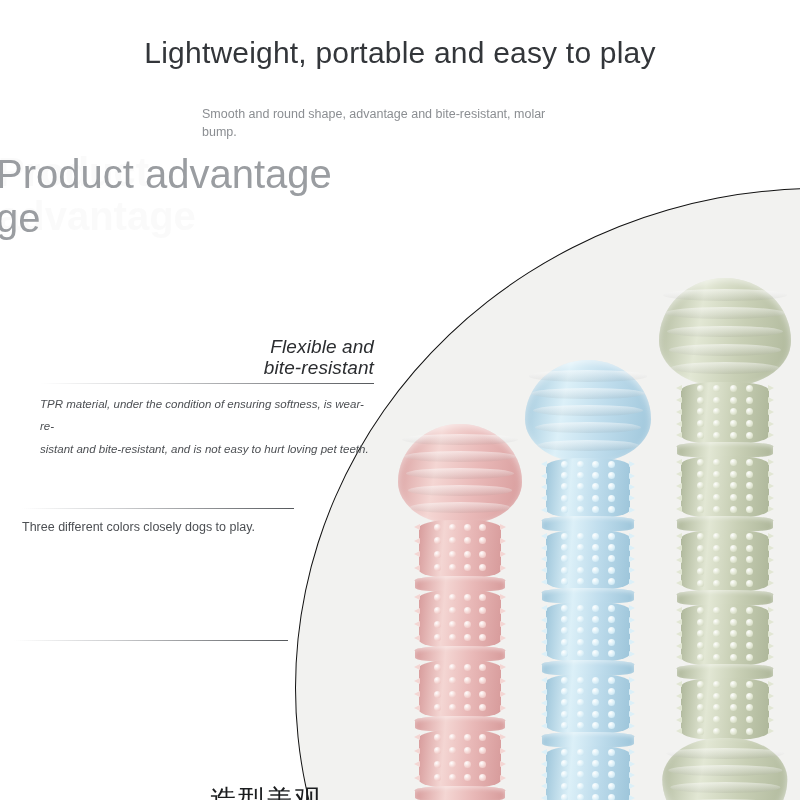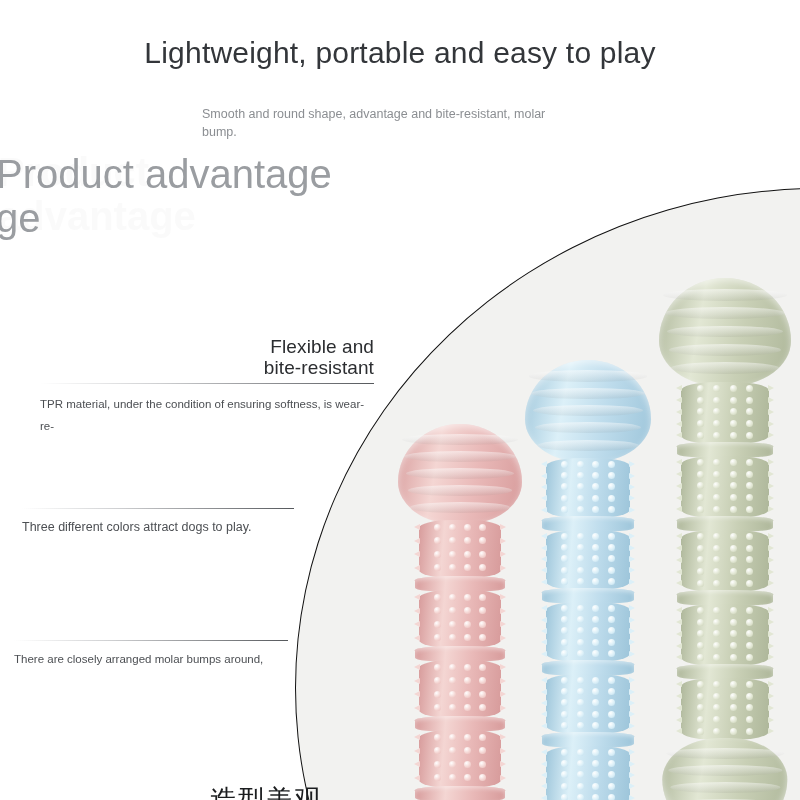--- a/index.html
+++ b/index.html
@@ -90,21 +90,21 @@
   }
   .fdesc {
     margin-top:9px;
     font-size:11.5px;
     line-height:1.95;
     color:#4c4f53;
     font-weight:400;
   }
   .fdesc .dim { color:#8f9296; }
 
-  #feature-1 { left:40px; top:336px; width:334px; }
+  #feature-1 { left:40px; top:336px; width:334px;font-style:italic; }
   #feature-1 .fdesc { text-align:left; }
   #feature-2 { left:22px; top:504px; width:272px; }
   #feature-2 .fdesc { text-align:left; font-size:12.5px; margin-top:6px; }
   #feature-3 { left:14px; top:636px; width:274px; }
   #feature-3 .fdesc { text-align:left; margin-top:7px; }
   #feature-3 .fdesc .l2 { display:block; text-align:right; font-size:12.5px; }
 
   
   #cn-cut {
     position:absolute;
@@ -765,30 +765,30 @@
   <span>Product advantage</span>
   <span>ge</span>
 </div>
 
 <div class="feature" id="feature-1">
   <div class="ftitle"><span>Flexible and
 bite-resistant</span></div>
   <div class="frule"></div>
   <div class="fdesc">
     <span>TPR material, under the condition of ensuring softness, is wear-re-</span><br>
+    <span>sistant and bite-resistant, and is not easy to hurt loving pet teeth.</span>
   </div>
 </div>
 
 <div class="feature" id="feature-2">
   <div class="frule"></div>
   <div class="fdesc">
-    <span>Three different colors attract dogs to play.</span>
+    <span>Three different colors closely dogs to play.</span>
   </div>
 </div>
 
 <div class="feature" id="feature-3">
   <div class="frule"></div>
   <div class="fdesc">
-    <span>There are closely arranged molar bumps around,</span>
   </div>
 </div>
 
 <div id="cn-cut">造型美观</div>
 
 </body></html>

